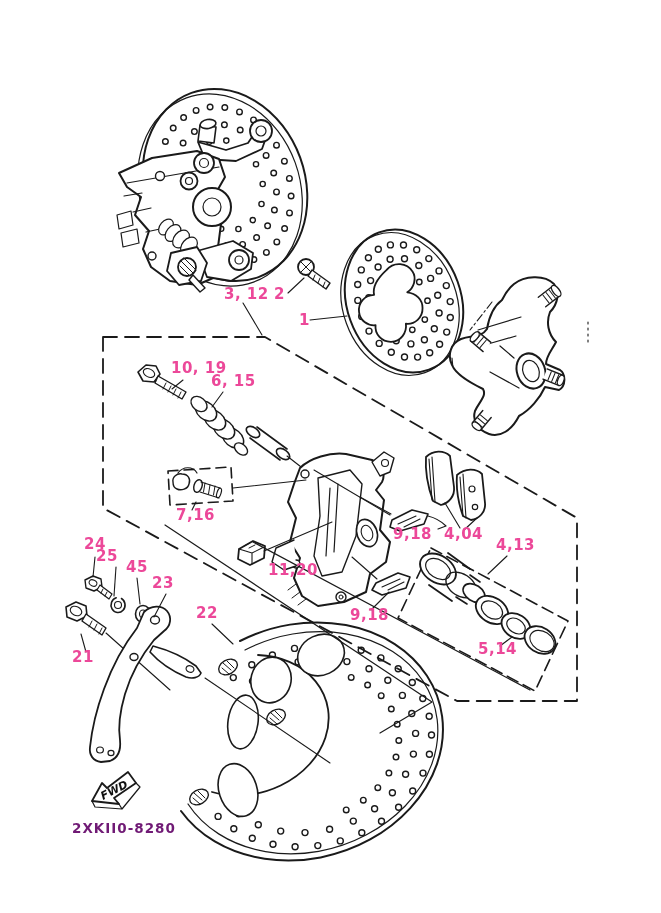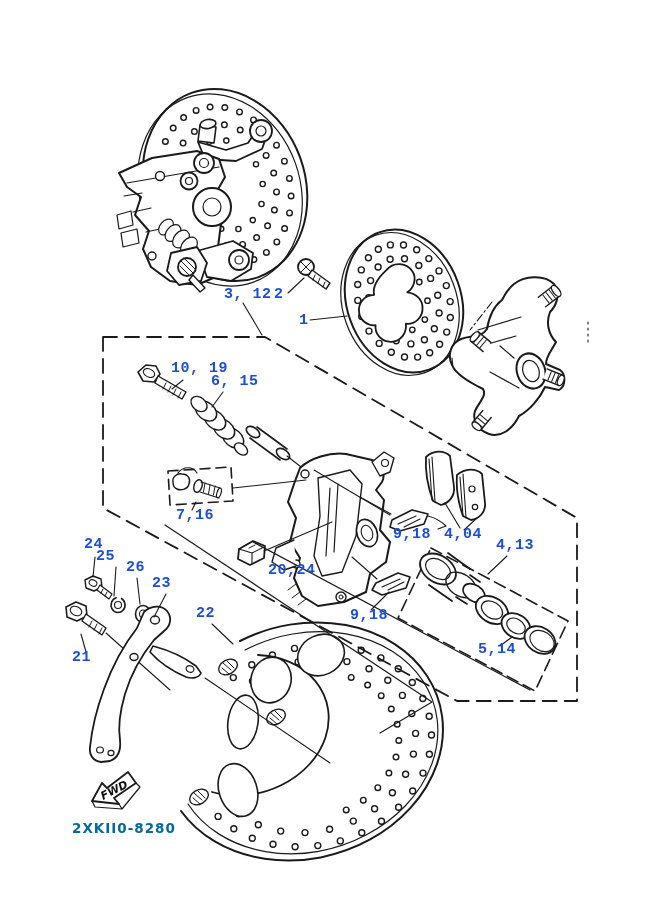--- a/index.html
+++ b/index.html
@@ -6,23 +6,23 @@
   #page{position:relative;width:661px;height:913px;background:#ffffff;overflow:hidden;
         font-family:"DejaVu Sans","Liberation Sans",sans-serif;}
   svg{position:absolute;left:0;top:0;}
   svg *{vector-effect:none;}
   .ink{stroke:#1a1a1a;fill:none;stroke-linecap:round;stroke-linejoin:round;}
   .w2{stroke-width:2;} .w18{stroke-width:1.8;} .w16{stroke-width:1.6;}
   .w14{stroke-width:1.4;} .w12{stroke-width:1.2;} .w11{stroke-width:1.1;} .w1{stroke-width:1;}
   .white{fill:#ffffff;}
   .holes circle{stroke:#1a1a1a;stroke-width:1.4;fill:none;}
   .callout{position:absolute;font-weight:bold;font-size:15px;line-height:1;
-           color:#1d4ed8;letter-spacing:0.5px;white-space:nowrap;font-family:Liberation Mono, monospace;}
+           color:#ec4899;letter-spacing:0.5px;white-space:nowrap;}
   #drawing-number{position:absolute;left:72px;top:820px;font-weight:bold;
-                  font-size:13.5px;letter-spacing:1px;color:#0369a1;}
+                  font-size:13.5px;letter-spacing:1px;color:#701a75;}
   .fwd-text{font-size:11px;font-weight:bold;font-style:italic;fill:#111;}
 </style>
 </head>
 <body>
 
 <div id="page">
 <svg width="661" height="913" viewBox="0 0 661 913">
 
   <g>
     <g>
@@ -457,28 +457,28 @@
   </g>
 </svg>
 
 <div id="callout-layer">
       <div class="callout" style="left: 299px; top: 313px;">1</div>
       <div class="callout" style="left: 274px; top: 287px;">2</div>
       <div class="callout" style="left: 224px; top: 287px;">3, 12</div>
       <div class="callout" style="left: 171px; top: 361px; text-align: right;">10, 19</div>
       <div class="callout" style="left: 211px; top: 374px; text-align: right;">6, 15</div>
       <div class="callout" style="left: 176px; top: 508px;">7,16</div>
-      <div class="callout" style="left: 268px; top: 563px;">20,24</div>
+      <div class="callout" style="left: 268px; top: 563px;">11,20</div>
       <div class="callout" style="left: 393px; top: 527px;">9,18</div>
       <div class="callout" style="left: 444px; top: 527px;">4,04</div>
       <div class="callout" style="left: 496px; top: 538px;">4,13</div>
       <div class="callout" style="left: 478px; top: 642px;">5,14</div>
       <div class="callout" style="left: 350px; top: 608px;">9,18</div>
       <div class="callout" style="left: 84px; top: 537px;">24</div>
       <div class="callout" style="left: 96px; top: 549px;">25</div>
-      <div class="callout" style="left: 126px; top: 560px;">26</div>
+      <div class="callout" style="left: 126px; top: 560px;">45</div>
       <div class="callout" style="left: 152px; top: 576px;">23</div>
       <div class="callout" style="left: 196px; top: 606px;">22</div>
       <div class="callout" style="left: 72px; top: 650px; text-align: right;">21</div>
     </div>
 
 <div id="drawing-number">2XKII0-8280</div>
 </div>
 
 </body></html>

